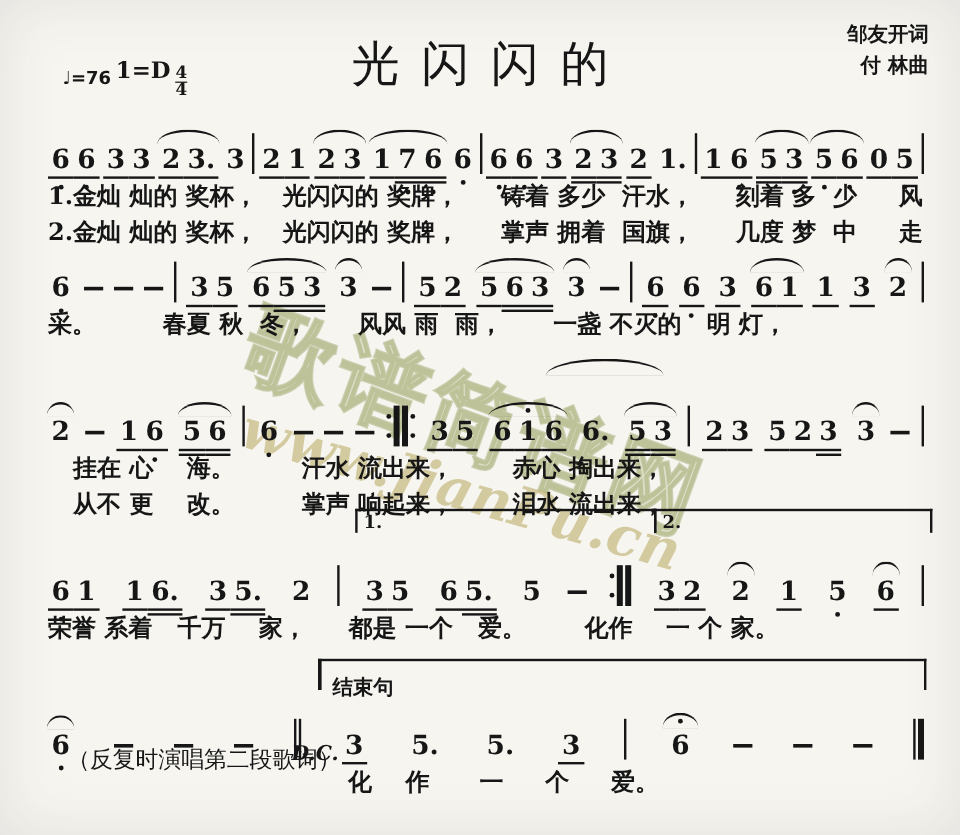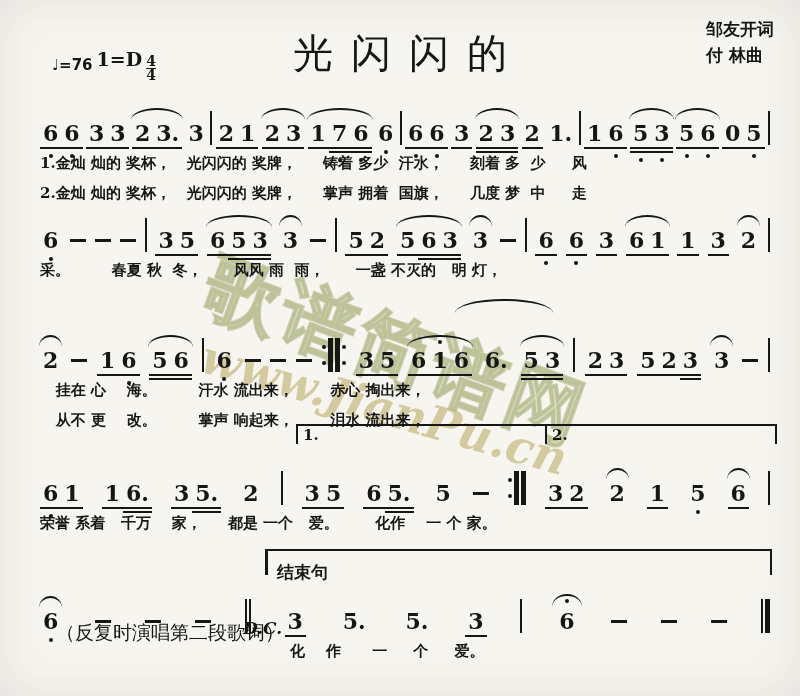--- a/index.html
+++ b/index.html
@@ -16,21 +16,21 @@
   
   .hdr{position:absolute;z-index:2;}
   #tempo-row{left:52px;top:48px;display:flex;align-items:center;gap:4px;}
   #tempo{font-size:15px;font-weight:700;font-family:"DejaVu Sans",sans-serif;}
   #keysig{font-size:19px;font-weight:700;}
   .ts{display:inline-flex;flex-direction:column;align-items:center;font-size:14px;
       font-weight:700;line-height:13px;margin-left:4px;}
   .ts .den{border-top:1.5px solid #161616;}
   #title{left:0;top:26px;width:800px;text-align:center;font-size:40px;letter-spacing:18px;
          text-indent:18px;font-weight:500;}
-  #credits{right:26px;top:16px;font-size:17px;font-weight:700;line-height:26px;}
+  #credits{right:26px;top:16px;text-align:right;font-size:17px;font-weight:700;line-height:26px;}
   
   .system{position:absolute;left:40px;width:730px;z-index:1;}
   .s1{top:96px}.s2{top:203px}.s3{top:323px}.s4{top:456px}.s5{top:584px}
   .tokens{display:flex;justify-content:space-between;align-items:flex-end;height:38px;
           padding-top:12px;position:relative;}
   .note{position:relative;display:inline-block;font-size:22px;font-weight:700;
         line-height:25px;padding:0 3px;}
   .note.u1::after{content:"";position:absolute;left:0;right:0;bottom:-3px;height:2px;background:#161616;}
   .note .l2{position:absolute;left:0;right:0;bottom:-7px;height:2px;background:#161616;display:block;}
   .note .dot{position:absolute;left:50%;transform:translateX(-50%);width:4px;height:4px;
@@ -42,21 +42,21 @@
   .fermata::before{content:"";position:absolute;left:-4px;right:-4px;top:-15px;height:11px;
                 border-top:2px solid #161616;border-radius:50% 50% 0 0/100% 100% 0 0;}
   .fdot{position:absolute;left:50%;transform:translateX(-50%);top:-10px;width:4px;height:4px;
         border-radius:50%;background:#161616;display:block;}
   .dash{display:inline-block;width:16px;height:3px;background:#161616;margin-bottom:11px;}
   .barline{display:inline-flex;align-items:center;gap:2px;height:36px;}
   .bl{width:2px;height:34px;background:#161616;display:block;}
   .bt{width:5px;height:34px;background:#161616;display:block;}
   .bdots{display:flex;flex-direction:column;justify-content:space-between;height:20px;}
   .bdots i{width:4px;height:4px;border-radius:50%;background:#161616;display:block;}
-  .lyric{white-space:pre;font-size:15px;font-weight:700;line-height:25px;margin-top:5px;}
+  .lyric{white-space:pre;font-size:20px;font-weight:700;line-height:25px;margin-top:5px;}
   .s5 .lyric{padding-left:250px;}
   
   .volta{position:absolute;z-index:1;border-top:2px solid #161616;border-left:2px solid #161616;
          border-right:2px solid #161616;height:18px;font-size:15px;font-weight:700;
          padding:0 0 0 5px;line-height:18px;}
   #volta1{left:296px;top:424px;width:242px;}
   #volta2{left:545px;top:424px;width:223px;}
   #coda-bracket{position:absolute;left:265px;top:549px;width:502px;height:24px;z-index:1;
          border-top:2px solid #161616;border-left:3px solid #161616;border-right:2px solid #161616;}
   #coda-label{position:absolute;left:9px;top:10px;font-size:17px;font-weight:700;}

